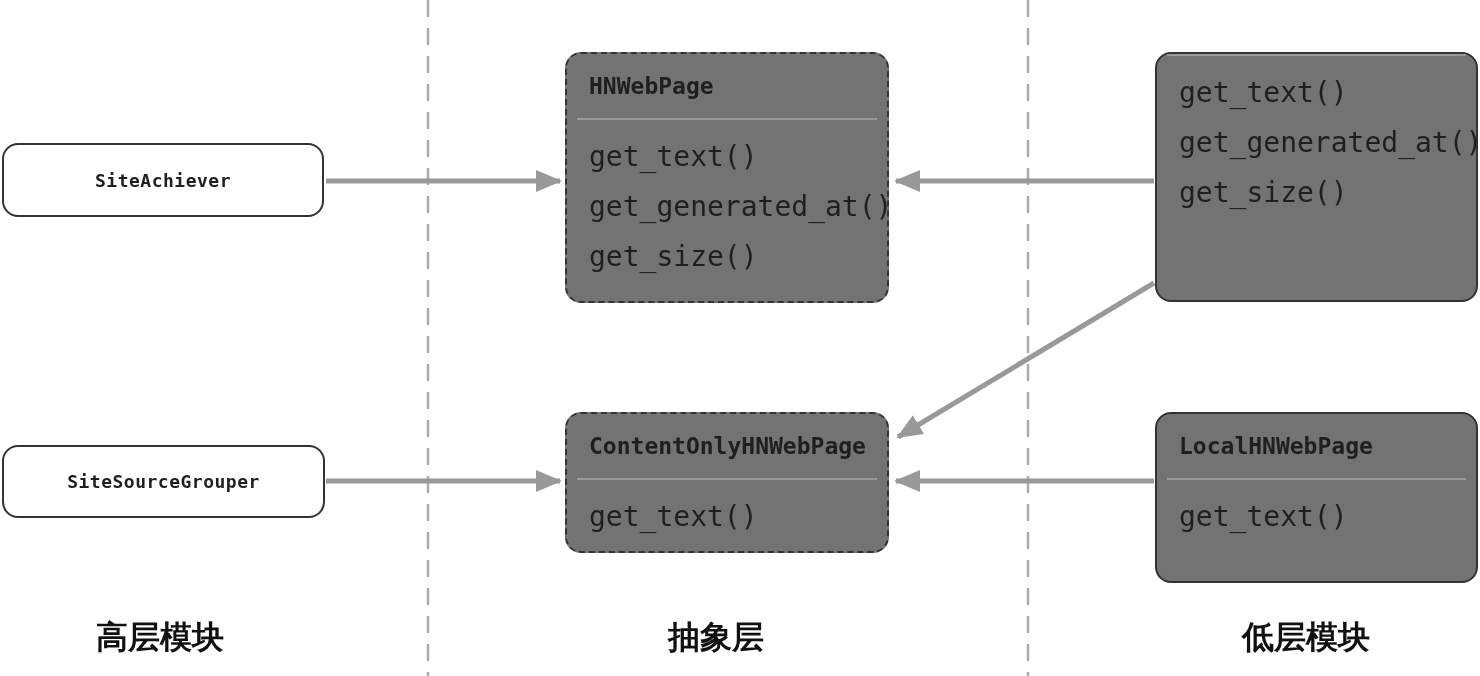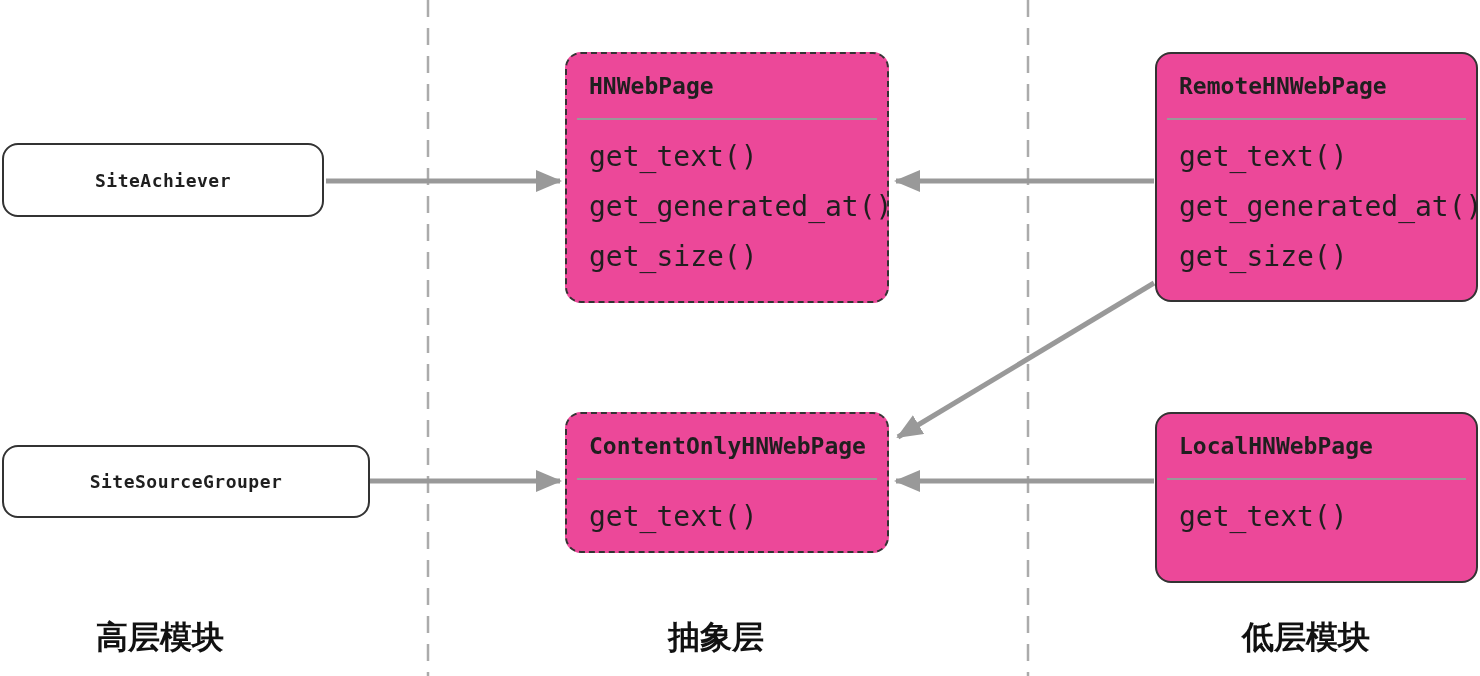--- a/index.html
+++ b/index.html
@@ -32,26 +32,26 @@
     border-radius: 16px;
     background: #ffffff;
     display: flex;
     align-items: center;
     justify-content: center;
     font-weight: bold;
     font-size: 18px;
     letter-spacing: 0.5px;
   }
   #box-site-achiever { left: 2px; top: 143px; width: 322px; height: 74px; }
-  #box-site-source-grouper { left: 2px; top: 445px; width: 368px; height: 73px; align-items: center; }
+  #box-site-source-grouper { left: 2px; top: 445px; width: 323px; height: 73px; align-items: center; }
   
   .class-box {
     position: absolute;
     box-sizing: border-box;
-    background: #ec4899;
+    background: #737373;
     border-radius: 16px;
   }
   .class-box.solid { border: 2.5px solid #333333; }
   .class-box.dashed { border: 2.5px dashed #333333; }
   #box-hn-web-page { left: 565px; top: 52px; width: 324px; height: 251px; }
   #box-content-only { left: 565px; top: 412px; width: 324px; height: 141px; }
   #box-remote { left: 1155px; top: 52px; width: 323px; height: 250px; }
   #box-local { left: 1155px; top: 412px; width: 323px; height: 171px; }
   .class-title {
     height: 64px;
@@ -128,21 +128,20 @@
 
   <div class="class-box dashed" id="box-content-only">
     <div class="class-title">ContentOnlyHNWebPage</div>
     <hr class="class-sep">
     <div class="class-methods">
       <div class="class-method">get_text()</div>
     </div>
   </div>
 
   <div class="class-box solid" id="box-remote">
-    <div class="class-title">RemoteHNWebPage</div>
     <hr class="class-sep">
     <div class="class-methods">
       <div class="class-method">get_text()</div>
       <div class="class-method">get_generated_at()</div>
       <div class="class-method">get_size()</div>
     </div>
   </div>
 
   <div class="class-box solid" id="box-local">
     <div class="class-title">LocalHNWebPage</div>

